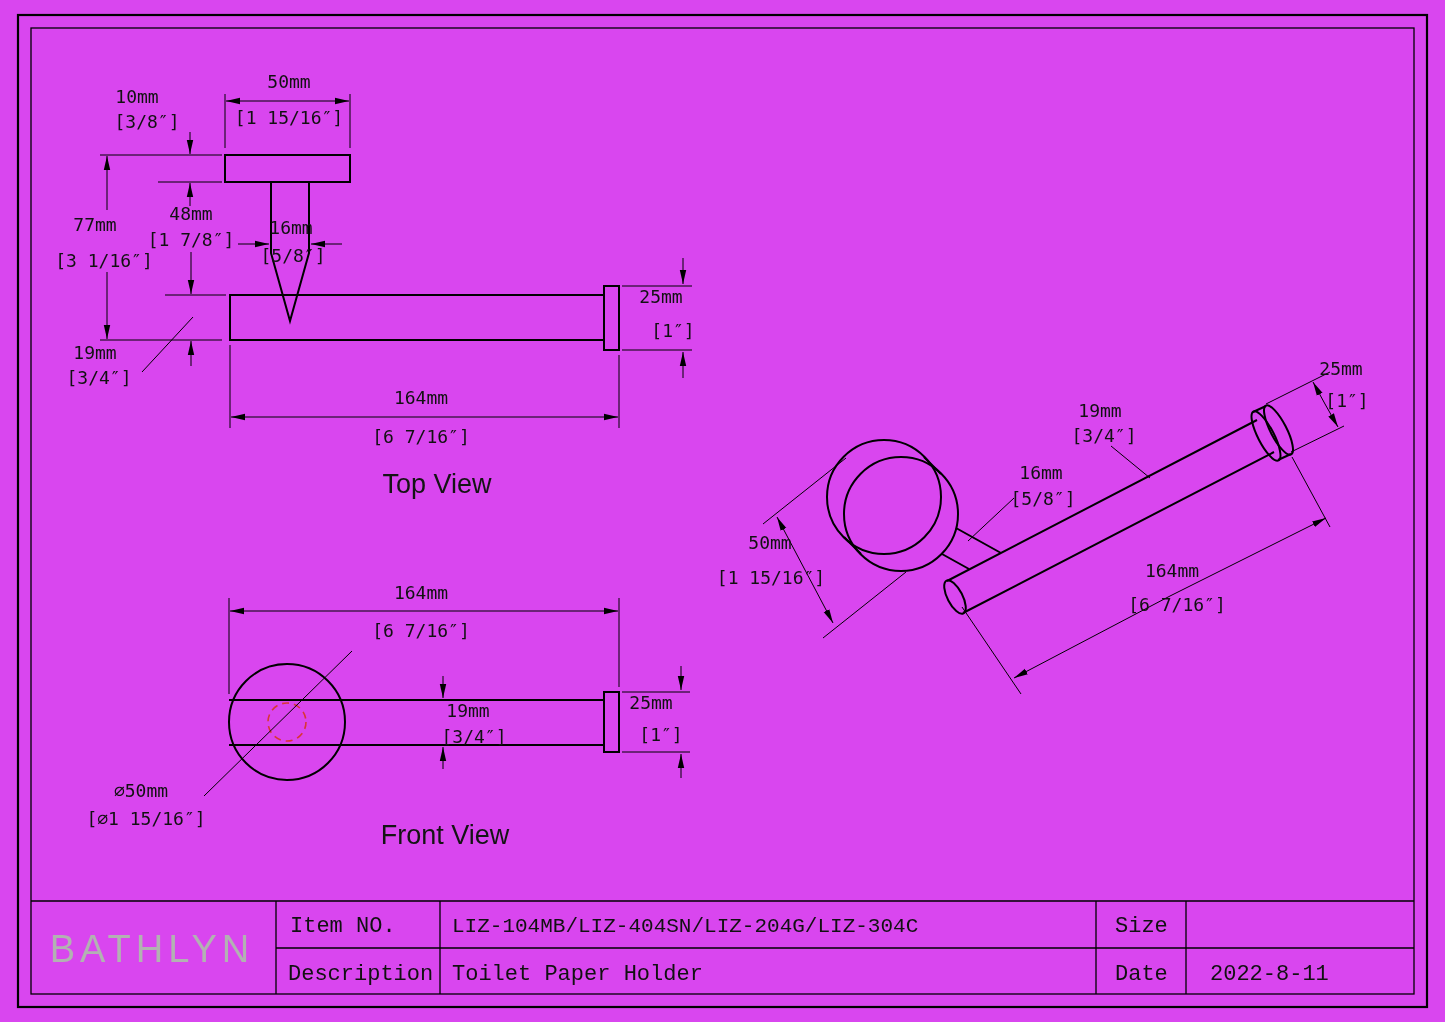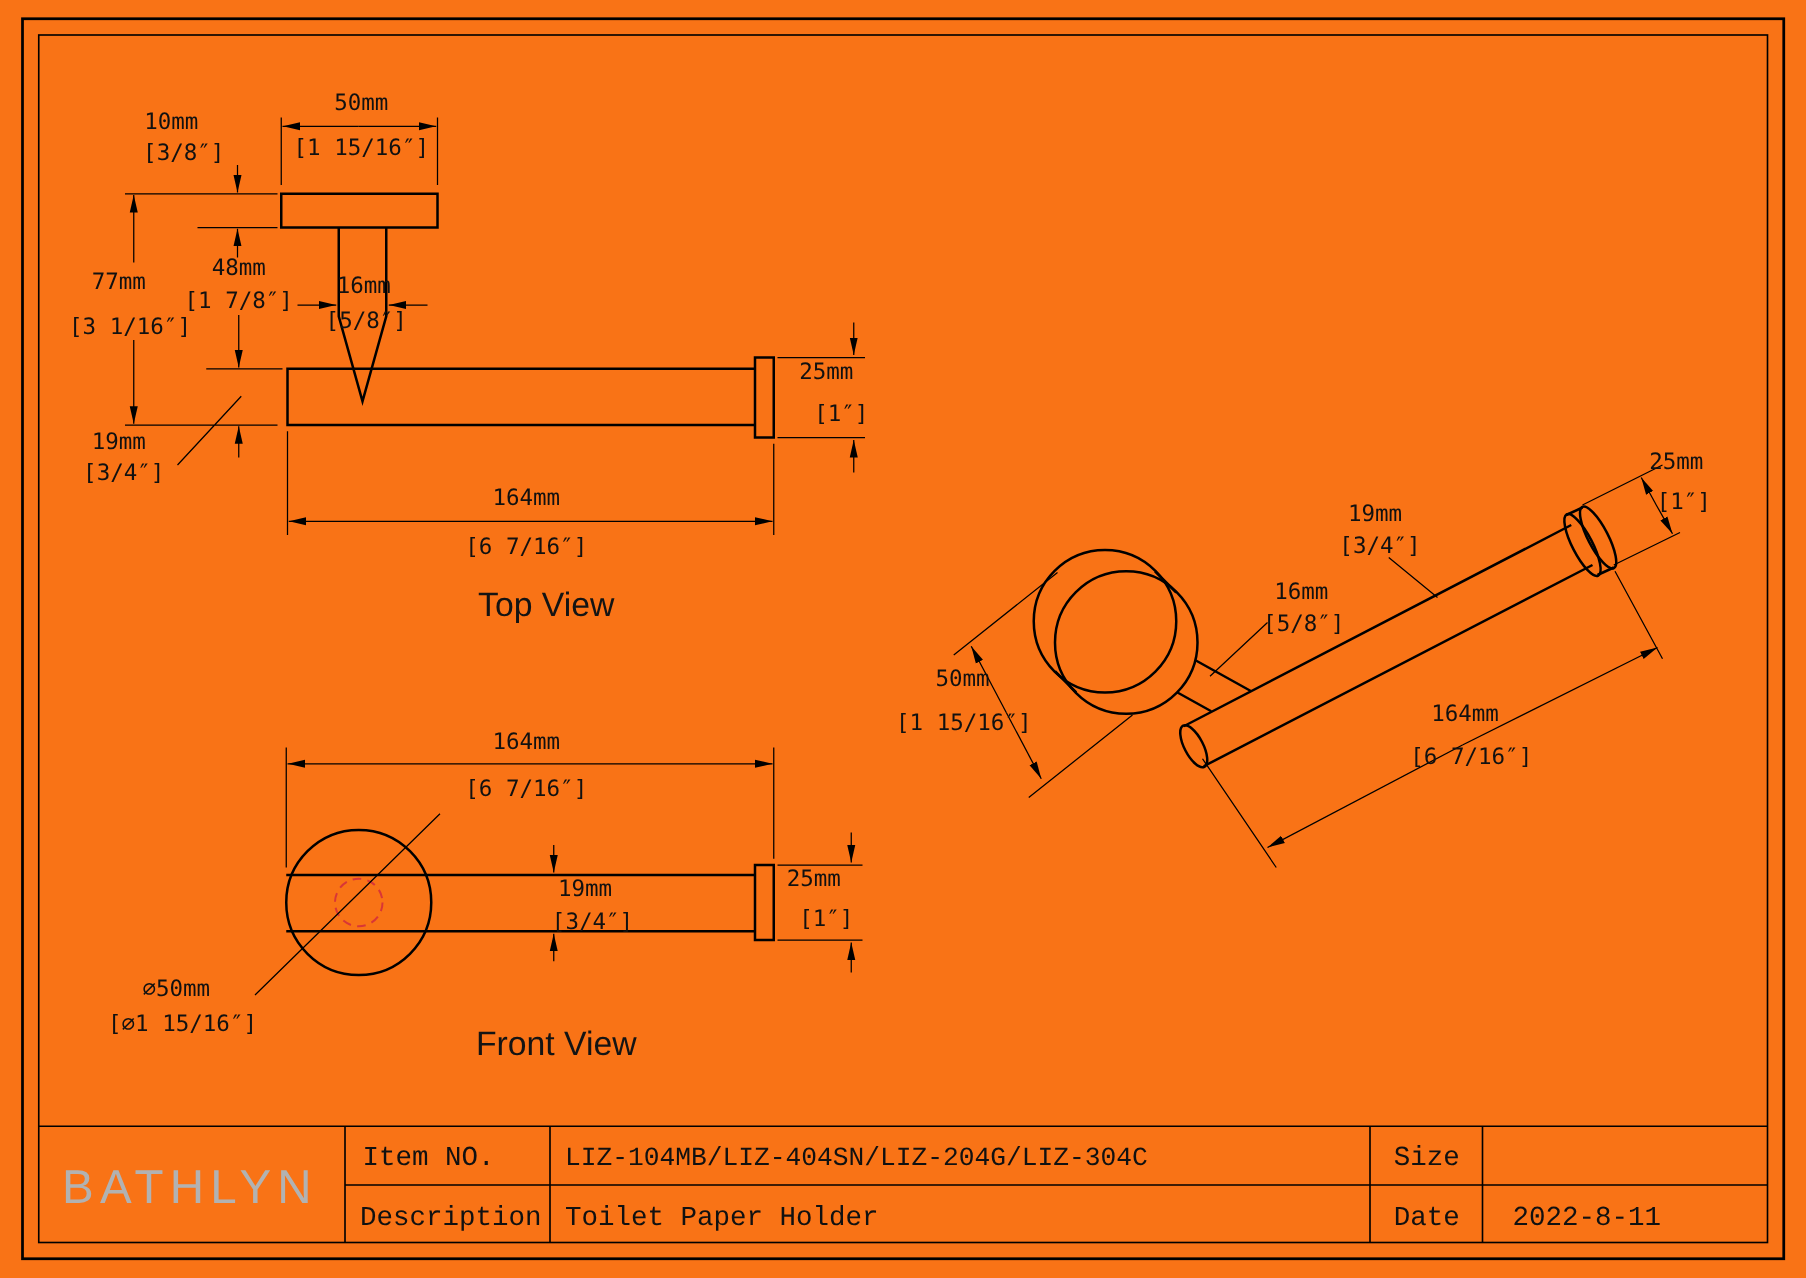--- a/index.html
+++ b/index.html
@@ -1,16 +1,16 @@
 <!DOCTYPE html>
 <html><head>
 <meta charset="utf-8">
 <style>
   html,body{margin:0;padding:0;background:#fff;}
-  .page{position:relative;width:1445px;height:1022px;background:#f97316;text-align:right;}
+  .page{position:relative;width:1445px;height:1022px;background:#d946ef;text-align:right;}
   svg{display:block;}
   .obj{stroke:#000;stroke-width:2;fill:none;stroke-linecap:butt;stroke-linejoin:miter;}
   .dim{stroke:#000;stroke-width:1;fill:none;}
   .centerline{stroke:#d93636;stroke-width:1.6;fill:none;stroke-dasharray:7 5;}
   .border-outer{stroke:#000;stroke-width:2.2;fill:none;}
   .border-inner{stroke:#000;stroke-width:1.3;fill:none;}
   .tbl{stroke:#000;stroke-width:1.3;fill:none;}
   .dimtext{font-family:"DejaVu Sans Mono","DejaVu Sans",monospace;font-size:18px;fill:#111;}
   .viewlabel{font-family:"Liberation Sans","DejaVu Sans",sans-serif;font-size:27px;fill:#141414;}
   .tbtext{font-family:"Liberation Mono","DejaVu Sans Mono",monospace;font-size:22px;fill:#111;}

